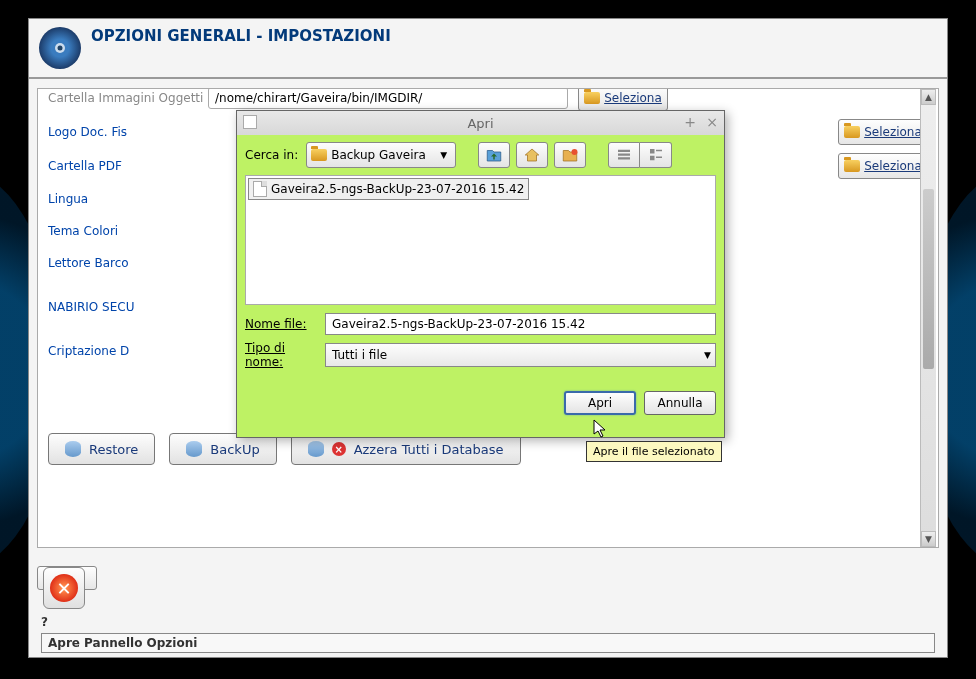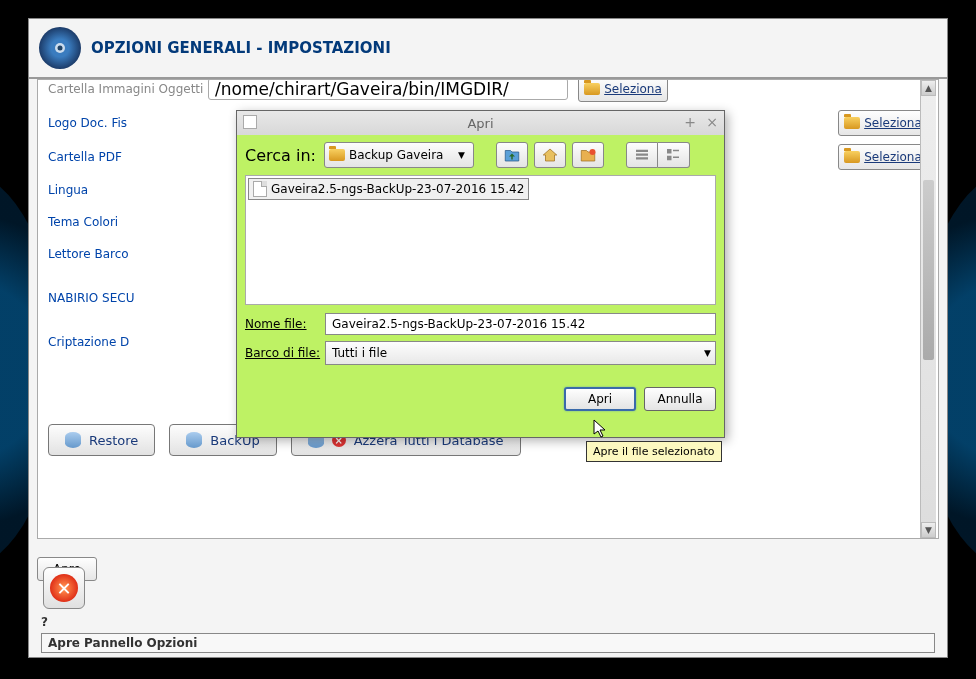--- a/index.html
+++ b/index.html
@@ -13,21 +13,21 @@
 }
 .bg-gear-left { left: -140px; }
 .bg-gear-right { right: -140px; }
 
 .app-window {
   position: absolute; left: 28px; top: 18px; width: 920px; height: 640px;
   background: #f4f4f4; border: 1px solid #888;
 }
 
 .app-header {
-  display: flex; align-items: center; gap: 10px; padding: 8px 10px;
+  display: flex; gap: 10px; padding: 8px 10px;
   border-bottom: 2px solid #999;
 }
 .gear-icon {
   width: 42px; height: 42px; display: flex; align-items: center; justify-content: center;
   border-radius: 50%; background: radial-gradient(circle, #3a7cbf 30%, #1c3c6a 70%);
   position: relative;
 }
 .gear-icon::before {
   content: ""; position: absolute; inset: -6px; border-radius: 50%;
   background: conic-gradient(#aaa 0 10deg, transparent 10deg 20deg, #aaa 20deg 30deg, transparent 30deg 40deg, #aaa 40deg 50deg, transparent 50deg 60deg, #aaa 60deg 360deg);
@@ -41,38 +41,38 @@
 
 .sidebar { width: 115px; padding: 4px 0 0 4px; }
 .sidebar-btn {
   width: 105px; height: 20px; margin-bottom: 2px;
   background: linear-gradient(#fefefe, #e5e5e5); border: 1px solid #888;
   border-radius: 3px; font-size: 12px; color: #1a1a4a;
   display: flex; align-items: center; justify-content: center; cursor: pointer;
 }
 .sidebar-btn.active { background: linear-gradient(#d8d8d8, #c8c8c8); }
 
-.main-area { flex: 1; position: relative; padding: 0 8px; }
+.main-area { flex: 1; position: relative; padding: 0 8px; margin-top: 9px; }
 .main-inner {
   border: 1px solid #aaa; height: 460px; background: #fff; padding: 6px 10px;
   position: relative; overflow: hidden;
 }
 .scrollbar {
   position: absolute; right: 2px; top: 0; bottom: 0; width: 16px;
   background: linear-gradient(#eee, #ddd); border-left: 1px solid #bbb;
 }
 .scroll-thumb { position: absolute; left: 2px; right: 2px; top: 100px; height: 180px; background: linear-gradient(#ccc, #aaa); border-radius: 2px; }
 .scroll-arrow { position: absolute; left: 0; right: 0; height: 16px; display:flex; align-items:center; justify-content:center; font-size: 9px; color:#555; background: linear-gradient(#eee,#ccc); border:1px solid #bbb;}
 .scroll-up { top: 0; } .scroll-down { bottom: 0; }
 
 .form-row { display: flex; align-items: center; margin-bottom: 8px; min-height: 24px; }
 .form-label { width: 160px; font-size: 12px; color: #0044aa; }
 .form-input {
   flex: 1; max-width: 360px; height: 22px; border: 1px solid #aaa; border-radius: 3px;
-  background: #fff; padding: 0 6px; font-size: 17px;
+  background: #fff; padding: 0 6px; font-size: 12px;
 }
 .sel-btn {
   margin-left: 10px; width: 90px; height: 26px;
   background: linear-gradient(#fefefe, #e6e6e6); border: 1px solid #888;
   border-radius: 3px; font-size: 12px; color: #1a3a7a;
   display: flex; align-items: center; justify-content: center; gap: 4px; cursor: pointer; text-decoration: underline;
 }
 .folder-glyph { width:16px; height:12px; background: linear-gradient(#f8d060,#d89820); border-radius: 2px; position:relative;}
 .folder-glyph::before { content:""; position:absolute; top:-3px; left:0; width:7px; height:3px; background:#d89820; border-radius:1px 1px 0 0;}
 
@@ -123,21 +123,21 @@
   display: flex; align-items: center; justify-content: center;
   position: relative; color: #666; font-size: 13px;
 }
 .dlg-title-icon { position:absolute; left:6px; top:4px; width:14px;height:14px; border:1px solid #aaa; background:#fff;}
 .dlg-title-right { position:absolute; right:4px; top:3px; display:flex; gap:6px;}
 .dlg-win-btn { width:16px;height:16px; color:#888; font-size:14px; cursor:pointer; display:flex;align-items:center;justify-content:center;}
 
 .dlg-toolbar {
   height: 40px; display: flex; align-items: center; padding: 0 8px; gap: 6px;
 }
-.dlg-toolbar-label { font-size: 16px; margin-right: 2px; }
+.dlg-toolbar-label { font-size: 12px; margin-right: 2px; }
 .dlg-combo {
   width: 150px; height: 26px; border: 1px solid #888; border-radius: 3px;
   background: linear-gradient(#fdfdfd,#e4e4e4); display: flex; align-items: center;
   padding: 0 4px; gap: 4px; font-size: 12px; cursor: pointer; position:relative;
 }
 .dlg-combo .arrow { margin-left: auto; font-size: 9px; padding:0 4px;}
 .tb-btn {
   width: 32px; height: 26px; border: 1px solid #888; border-radius: 3px;
   background: linear-gradient(#fdfdfd,#e4e4e4); display:flex; align-items:center; justify-content:center;
   cursor: pointer;
@@ -353,21 +353,21 @@
       <span>Gaveira2.5-ngs-BackUp-23-07-2016 15.42</span>
     </div>
   </div>
 
   <div class="dlg-form">
     <div class="dlg-form-row">
       <div class="dlg-form-label"><u>N</u>ome file:</div>
       <input class="dlg-input" value="Gaveira2.5-ngs-BackUp-23-07-2016 15.42" style="">
     </div>
     <div class="dlg-form-row">
-      <div class="dlg-form-label">Barco di file:</div>
+      <div class="dlg-form-label">Tipo di nome:</div>
       <div class="dlg-select">
         <span>Tutti i file</span>
         <span class="arrow">▼</span>
       </div>
     </div>
   </div>
 
   <div class="dlg-buttons">
     <div class="dlg-btn default">Apri</div>
     <div class="dlg-btn">Annulla</div>

